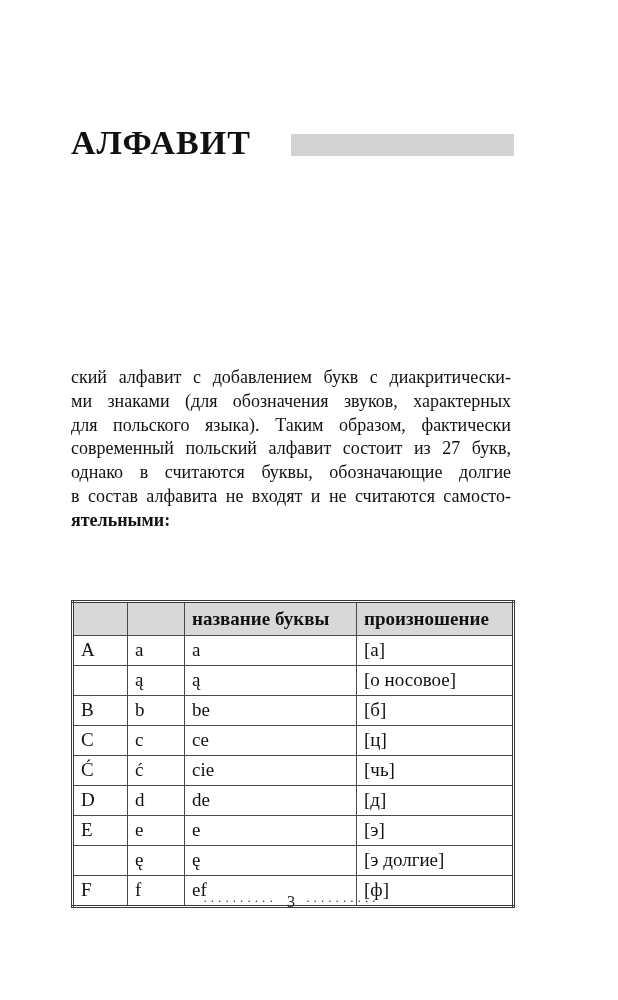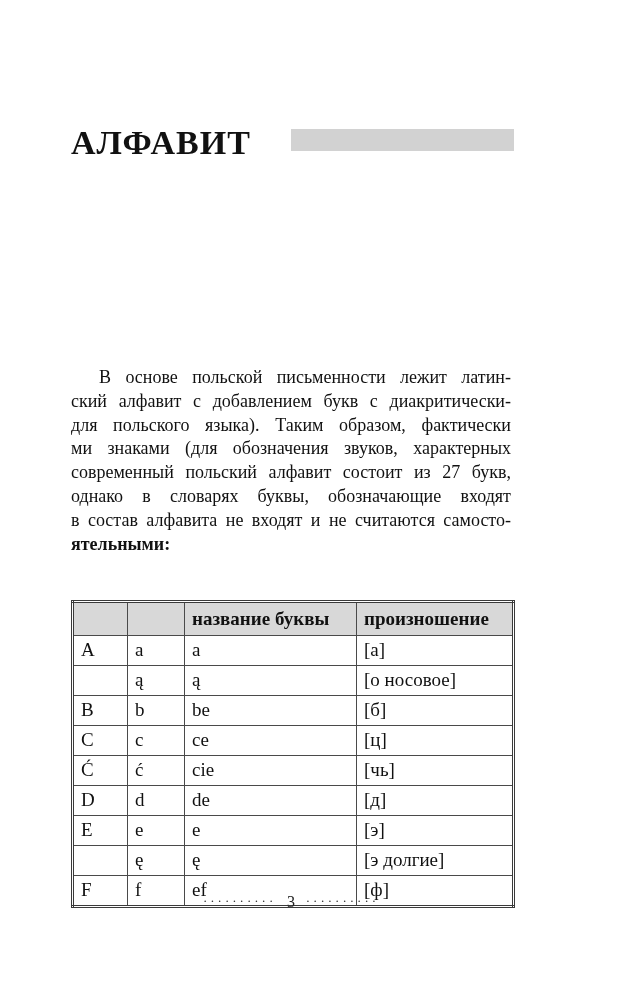--- a/index.html
+++ b/index.html
@@ -22,20 +22,21 @@
     background: #ffffff;
   }
 
   
   .title-row {
     position: absolute;
     top: 126px;
     left: 71px;
     right: 104px;
     display: flex;
+    align-items: center;
     gap: 22px;
   }
   .page-title {
     font-size: 34px;
     font-weight: bold;
     letter-spacing: 1px;
     margin: 0;
     line-height: 1;
     white-space: nowrap;
   }
@@ -125,26 +126,25 @@
 <body>
 
 <div class="page">
 
   <div class="title-row">
     <h1 class="page-title">АЛФАВИТ</h1>
     <div class="title-bar"></div>
   </div>
 
   <div class="paragraph">
-    <div class="pline first">В основе польской письменности лежит латин-</div>
     <div class="pline">ский алфавит с добавлением букв с диакритически-</div>
+    <div class="pline">ми знаками (для обозначения звуков, характерных</div>
     <div class="pline">для польского языка). Таким образом, фактически</div>
-    <div class="pline">ми знаками (для обозначения звуков, характерных</div>
     <div class="pline">современный польский алфавит состоит из 27 букв,</div>
-    <div class="pline">однако в словарях буквы, обозначающие входят</div>
+    <div class="pline">однако в считаются буквы, обозначающие долгие</div>
     <div class="pline">в состав алфавита не входят и не считаются самосто-</div>
     <div class="pline last">ятельными:</div>
   </div>
 
   <table class="alphabet-table">
     <colgroup>
       <col class="col-upper">
       <col class="col-lower">
       <col class="col-name">
       <col class="col-pron">

